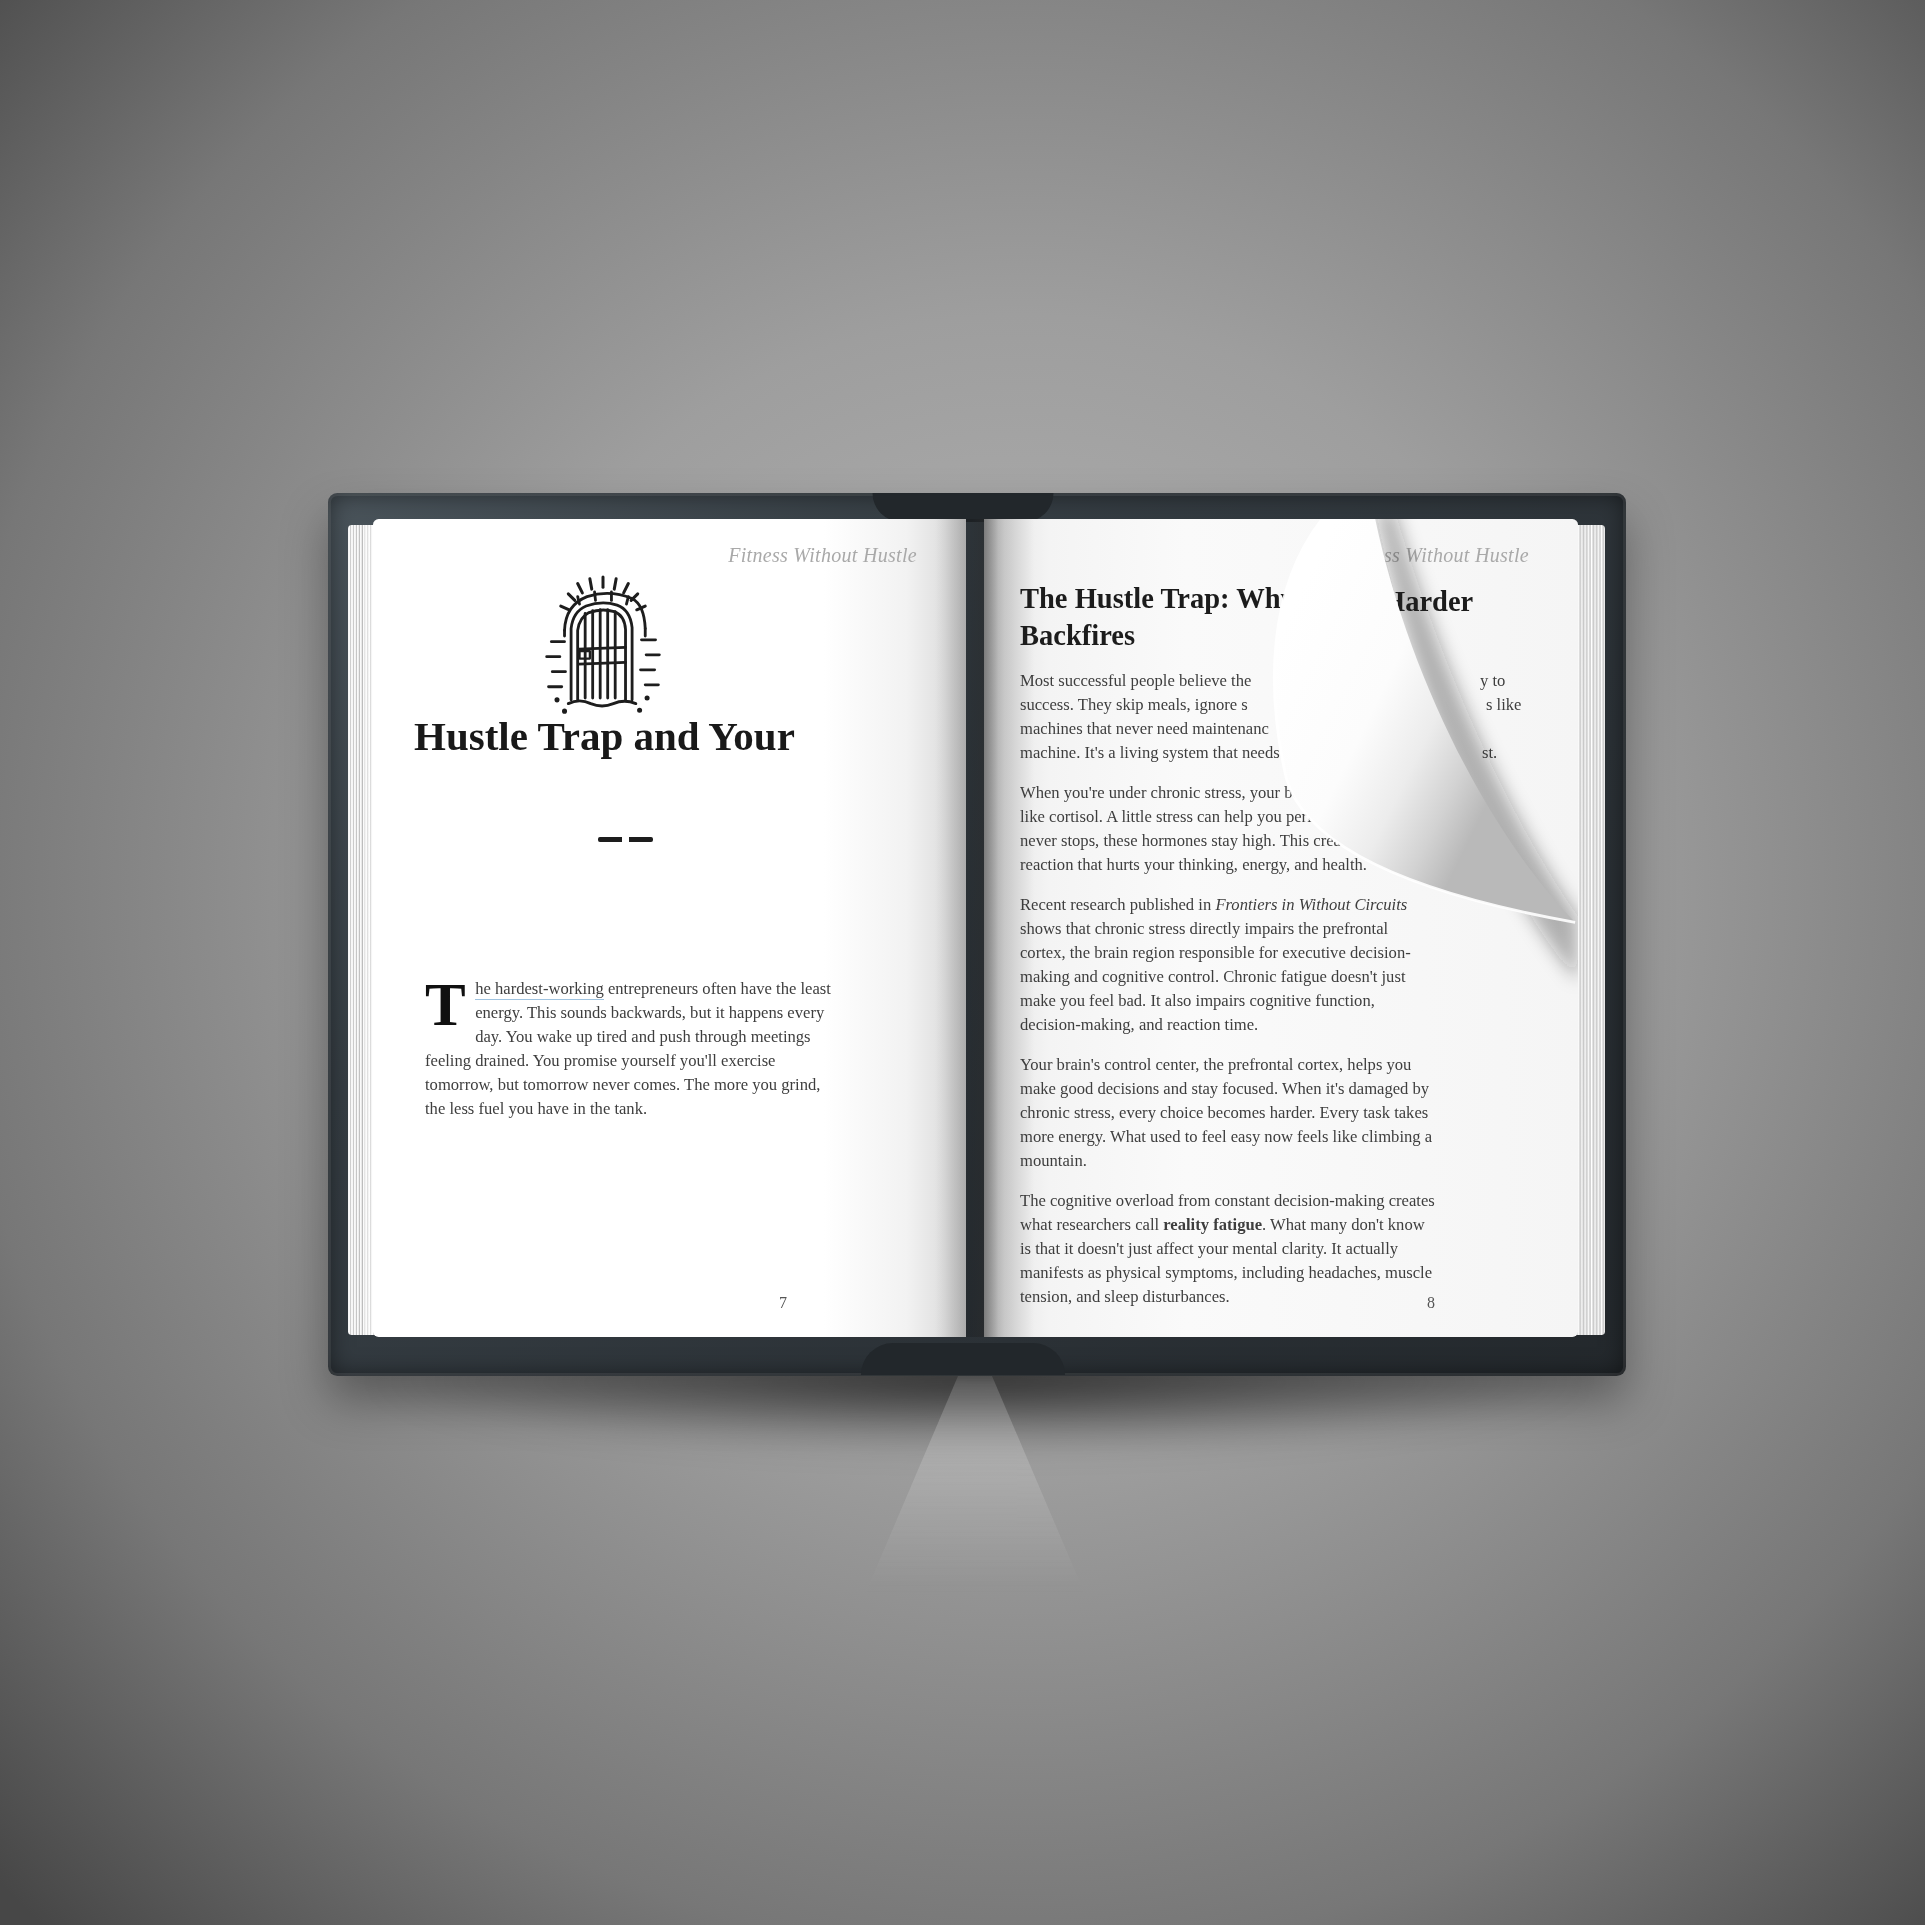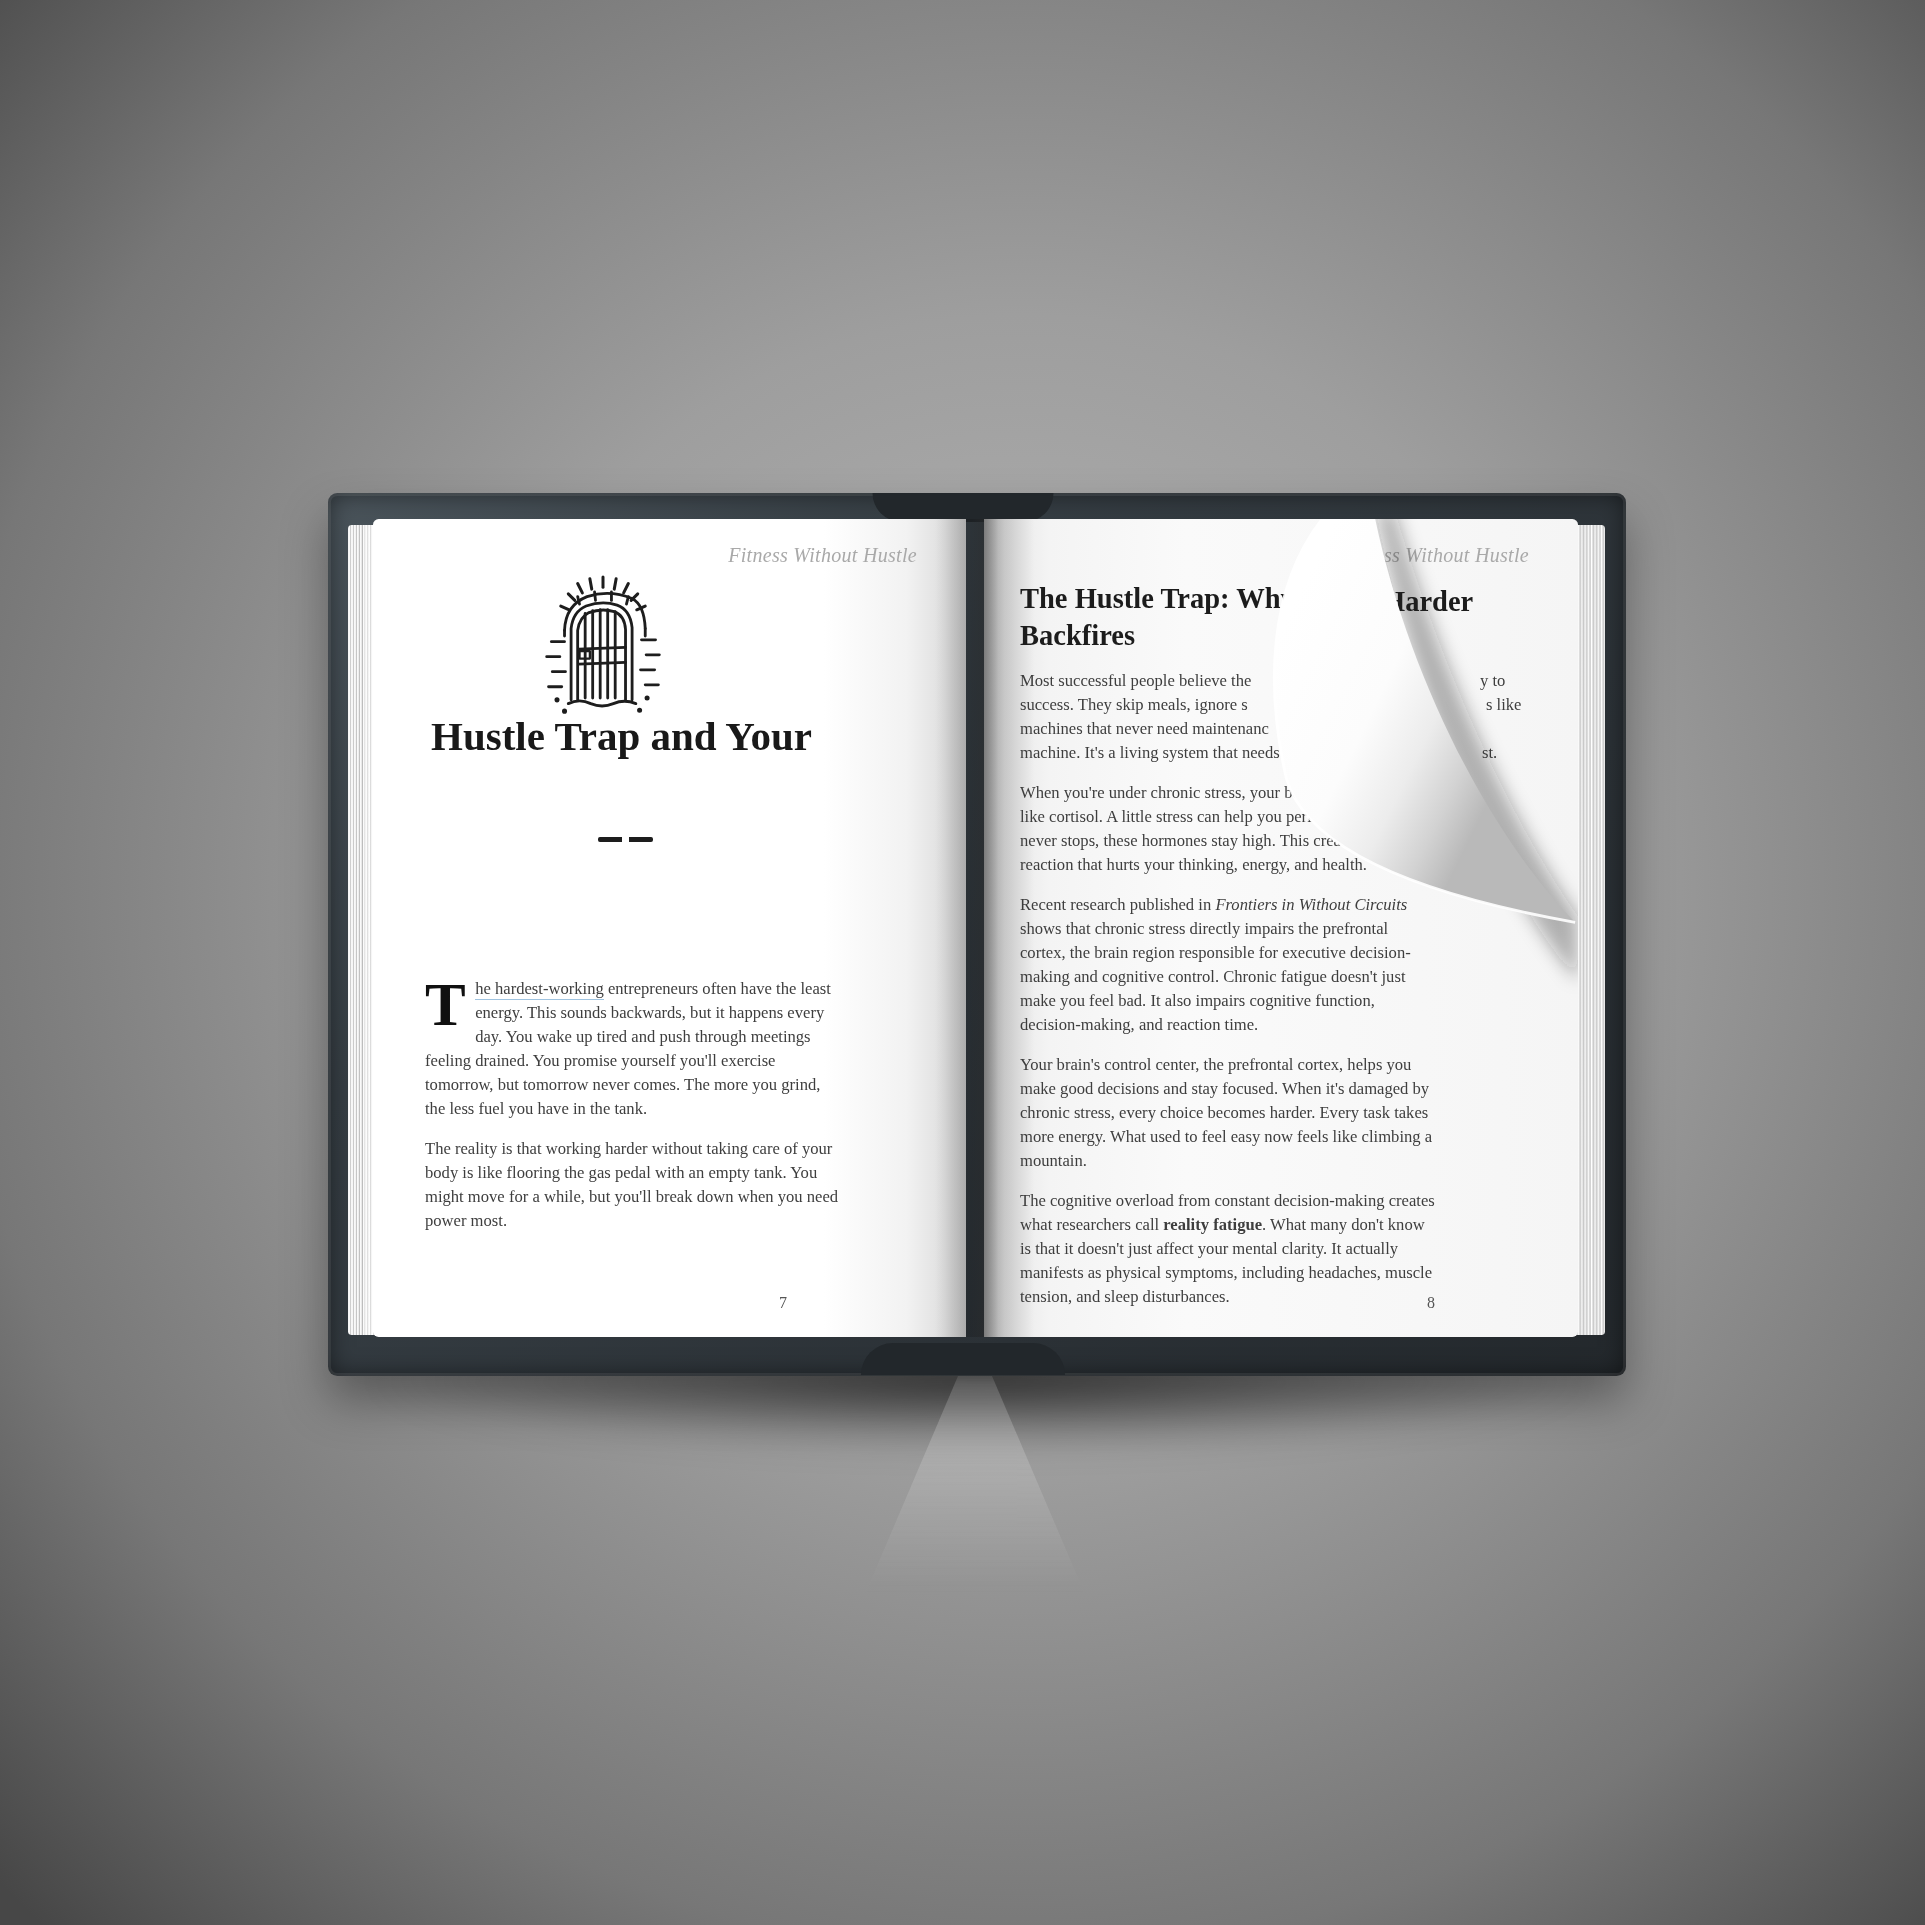--- a/index.html
+++ b/index.html
@@ -68,21 +68,21 @@
     font-style:italic;font-size:20px;color:#a9a9a9;letter-spacing:0.3px;
   }
   .page-number{
     position:absolute;bottom:25px;font-size:16px;color:#555;
   }
 
   
   .lp-illustration{position:absolute;top:55px;left:169px;width:122px;height:141px;}
   .lp-illustration svg{width:100%;height:100%;}
   .lp-title{
-    position:absolute;top:194px;left:41px;width:415px;text-align:center;
+    position:absolute;top:194px;left:41px;width:415px;text-align:left;
     font-size:41px;line-height:46px;font-weight:700;color:#191919;
   }
   .lp-divider{
     position:absolute;top:318px;left:225px;width:55px;height:4.8px;border-radius:1.9px;
     background:linear-gradient(to right,#1d1d1d 0 44%, transparent 44% 56%, #1d1d1d 56% 100%);
   }
   .lp-body{
     position:absolute;top:458px;left:52px;width:418px;
     font-size:16.6px;line-height:24px;color:#3e3e3e;text-align:left;
   }
@@ -187,21 +187,20 @@
     <div class="lp-title">
       <span style="display:block">Hustle Trap and Your</span>
     </div>
 
     <div class="lp-divider"></div>
 
     <div class="lp-body">
       <p>
         <span class="dropcap">T</span><span class="link-underline">he hardest-working</span><span> entrepreneurs often have the least energy. This sounds backwards, but it happens every day. You wake up tired and push through meetings feeling drained. You promise yourself you'll exercise tomorrow, but tomorrow never comes. The more you grind, the less fuel you have in the tank.</span>
       </p>
-      <p>The reality is that working harder without taking care of your body is like flooring the gas pedal with an empty tank. You might move for a while, but you'll break down when you need power most.</p>
     </div>
 
     <div class="page-number lp-pagenum">7</div>
   </div>
 
   <div class="page-right">
     <div class="running-header">Fitness Without Hustle</div>
 
     <div class="rp-content">
       <h2>

